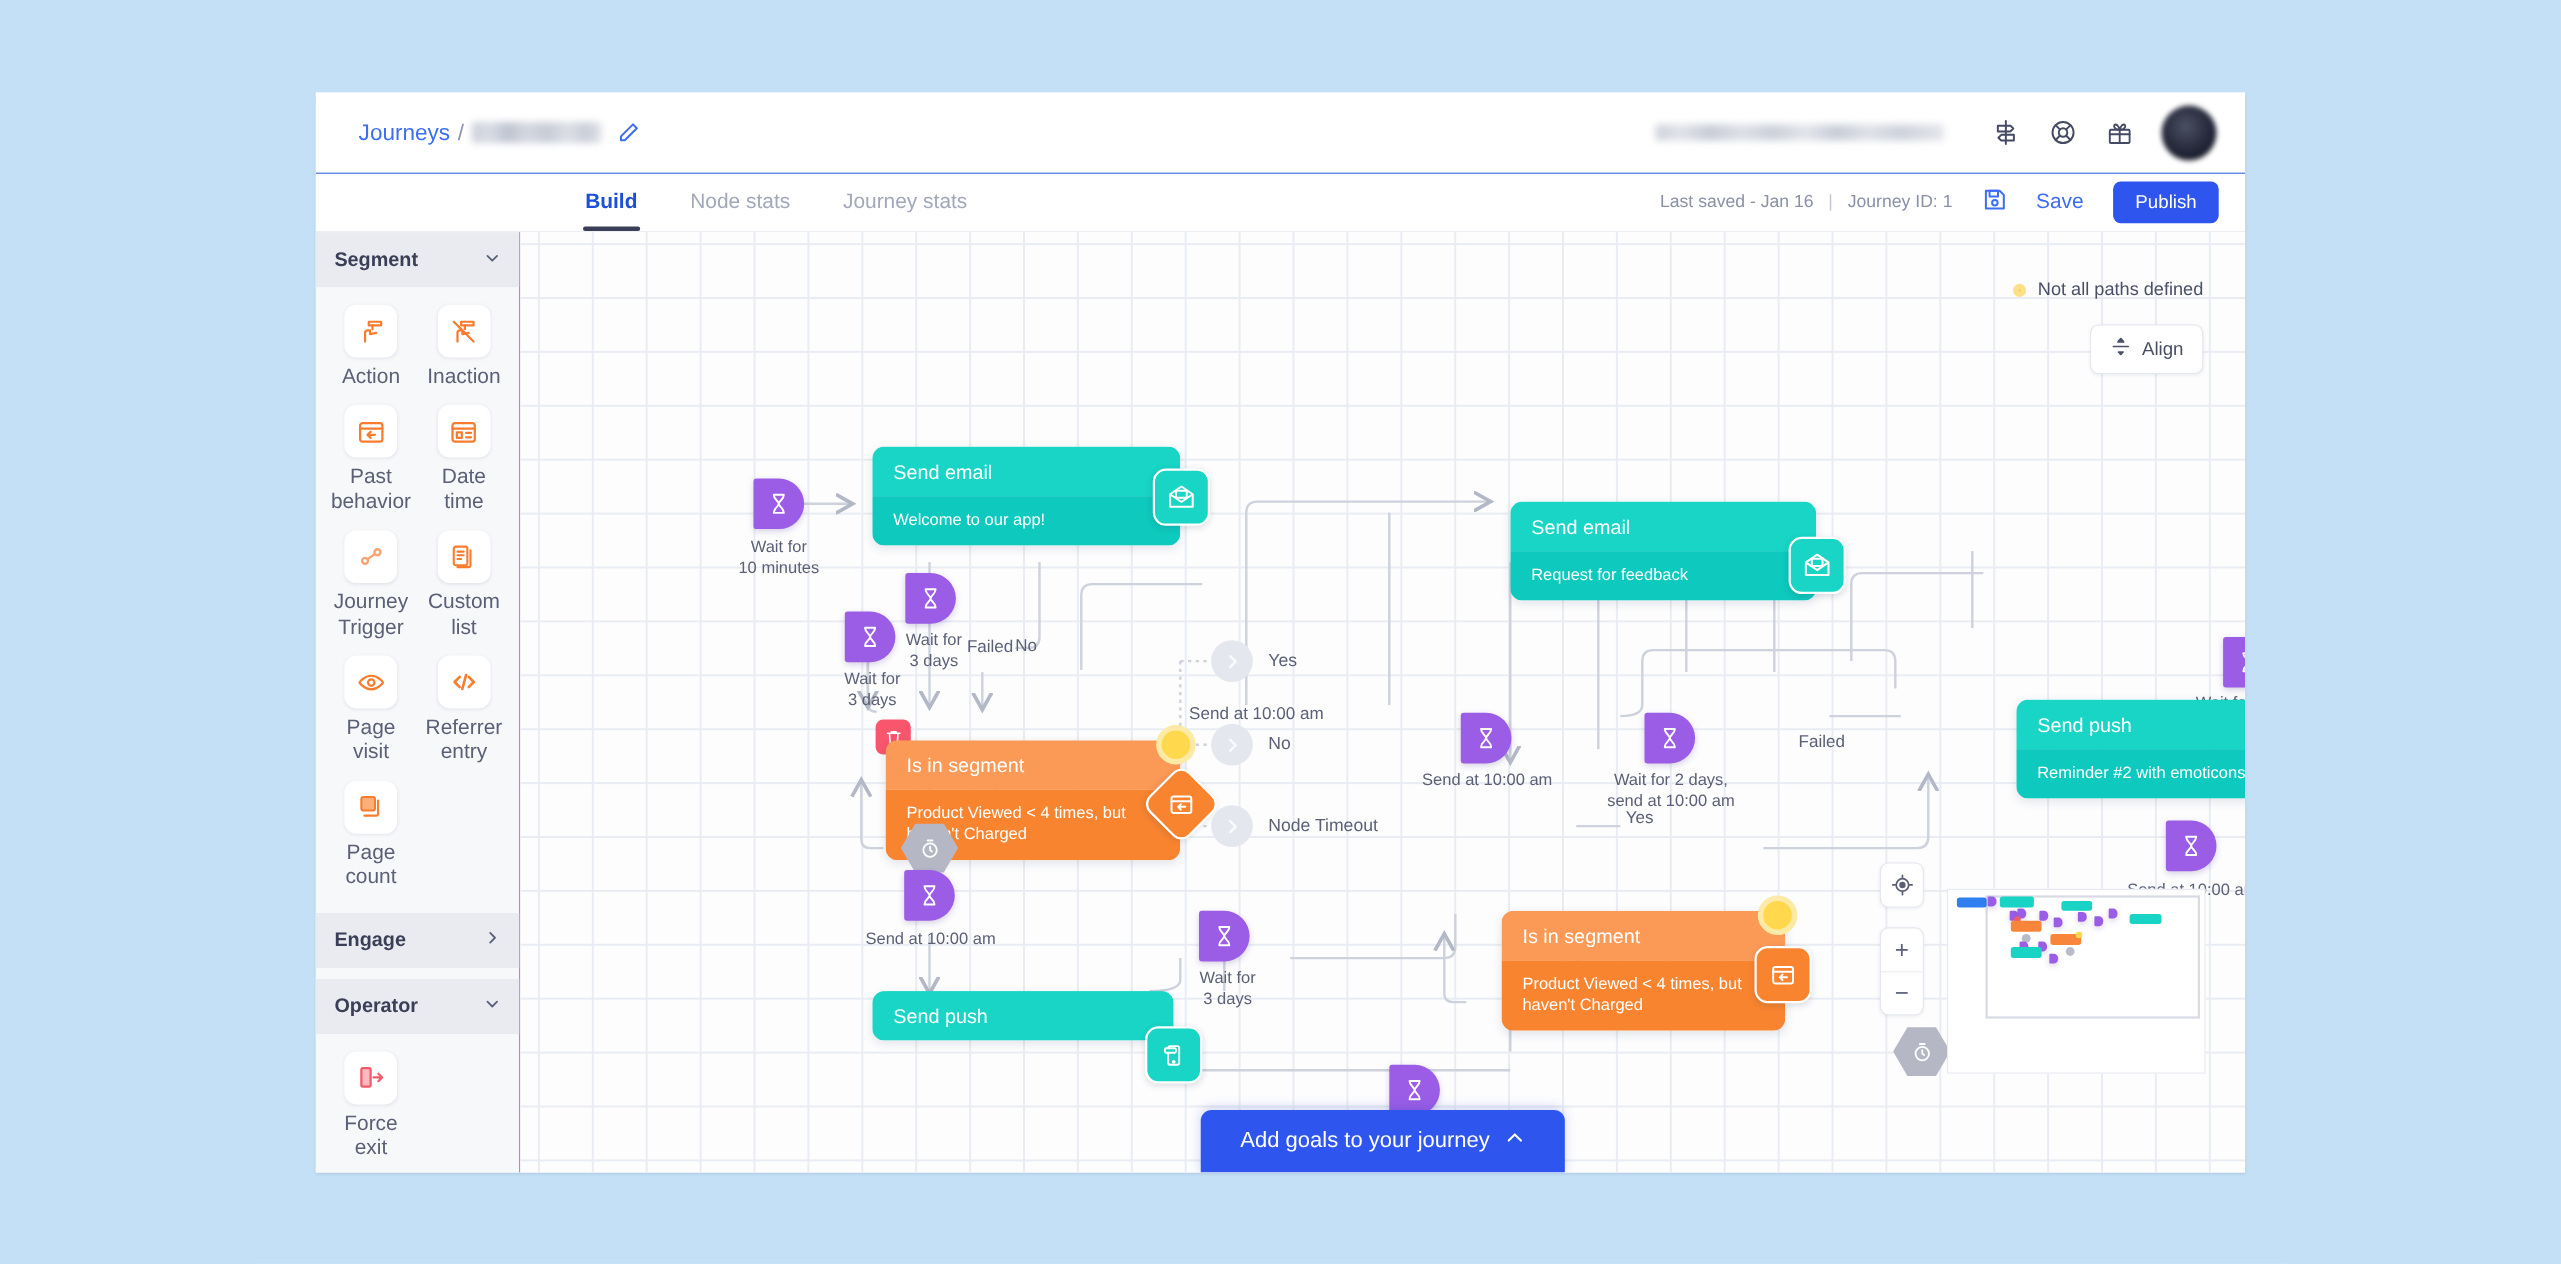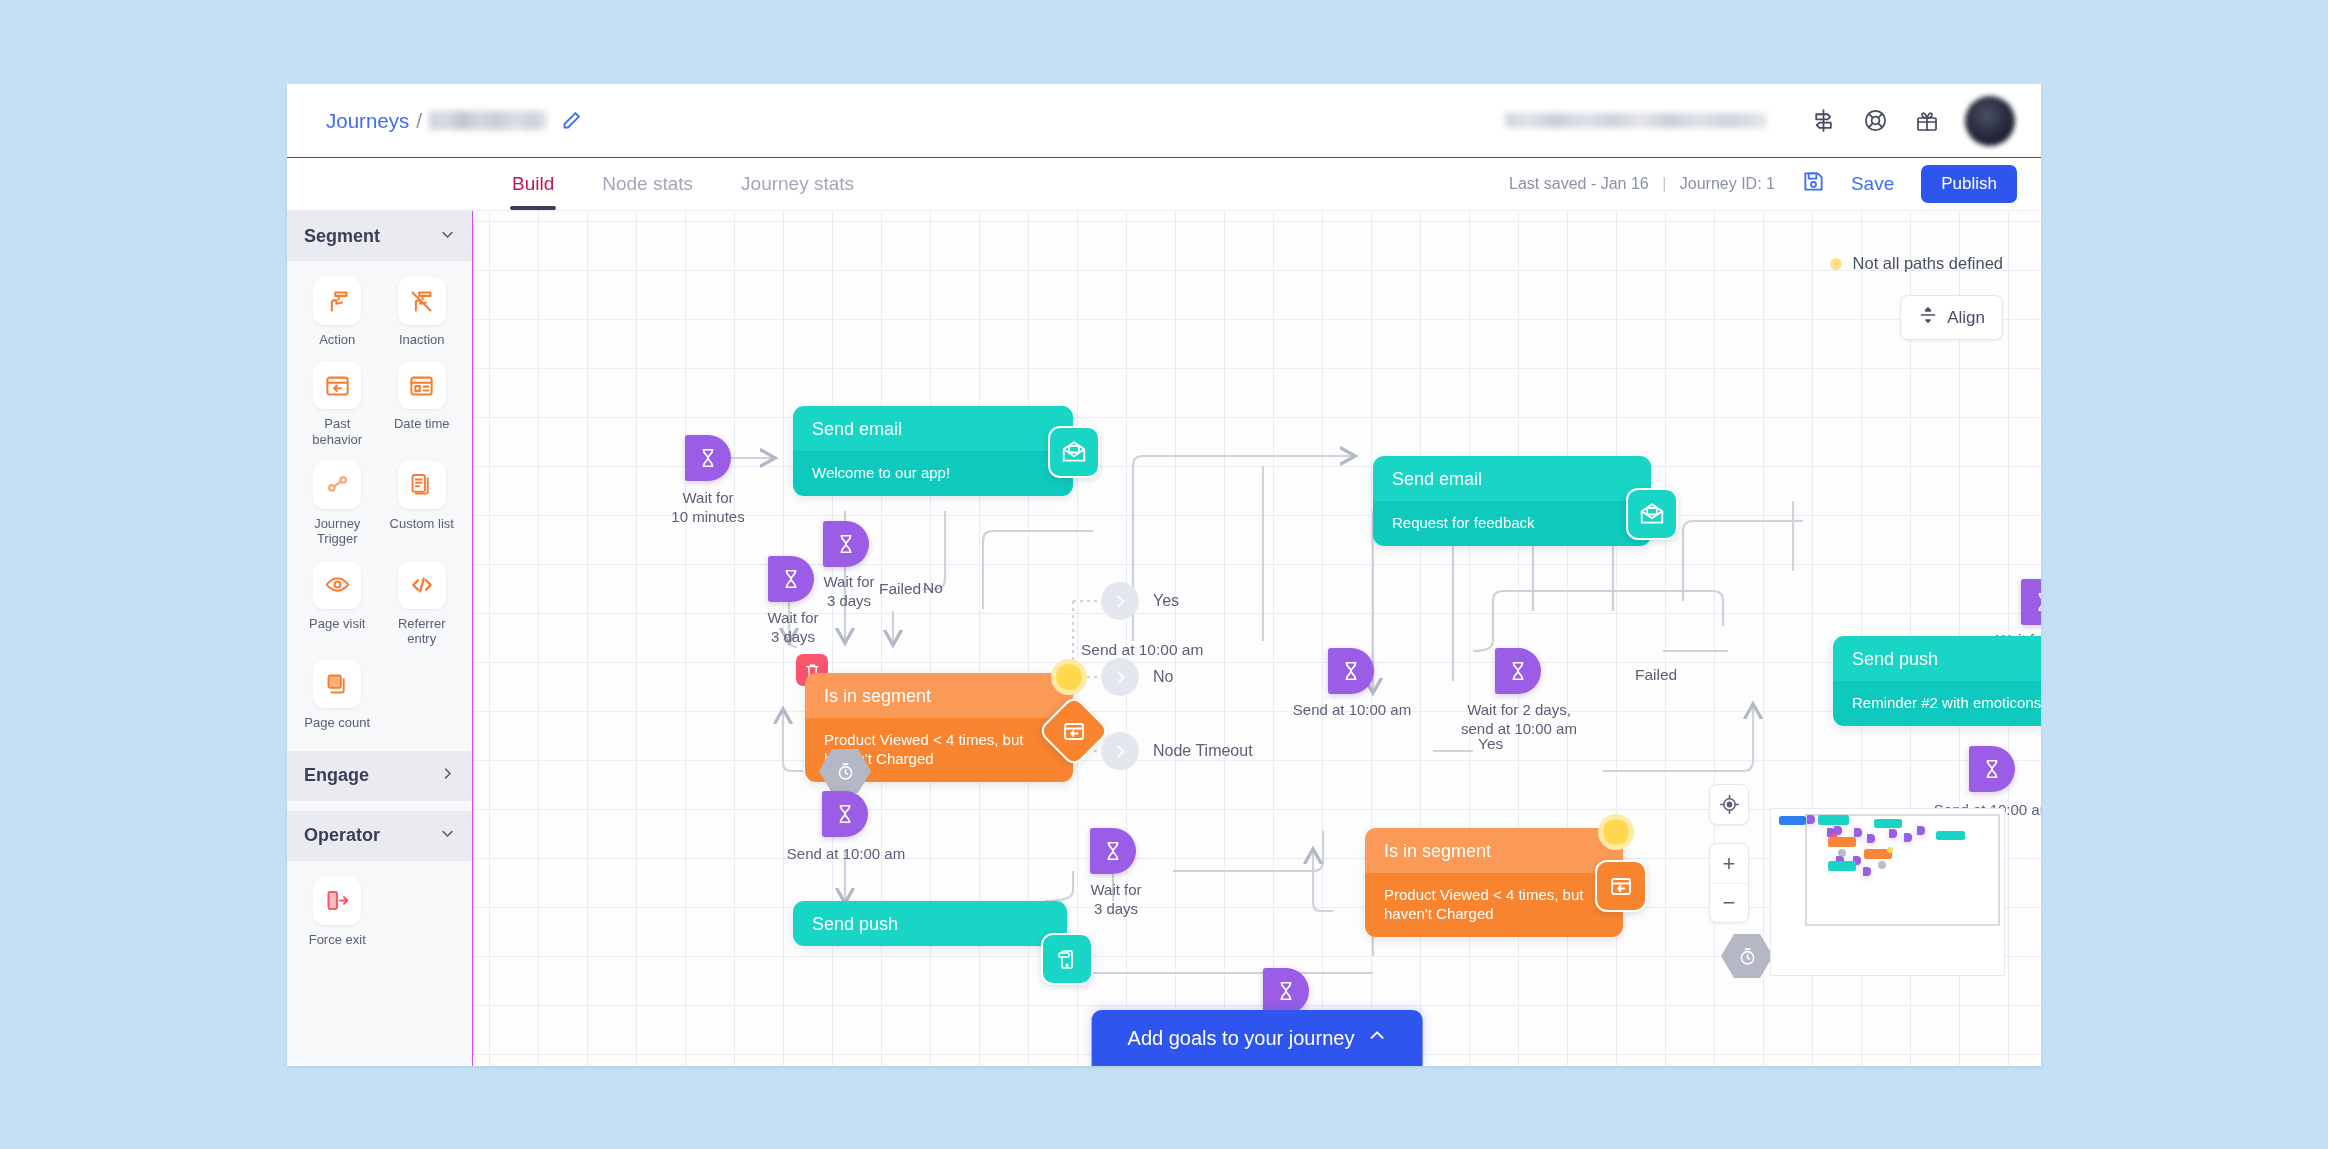--- a/index.html
+++ b/index.html
@@ -57,21 +57,21 @@
   #toolbar {
     position: absolute; left: 0; top: 74px; width: 100%; height: 53px;
     background: #fff; display: flex; align-items: center;
     border-bottom: 1px solid #eceef3;
   }
   #tabs { display: flex; align-items: center; margin-left: 223px; height: 100%; gap: 44px; }
   .tab {
     font-size: 19px; color: #a2a7ba; height: 100%; display: flex; align-items: center;
     position: relative; padding: 0 2px;
   }
-  .tab.active { color: #be185d; font-weight: normal; }
+  .tab.active { color: #1d4ed8; font-weight: bold; margin-left: 20px; }
   .tab.active::after {
     content: ""; position: absolute; left: 0; right: 0; bottom: 0;
     height: 4px; background: #3a3f57; border-radius: 2px;
   }
   #toolbar-right { margin-left: auto; display: flex; align-items: center; padding-right: 24px; gap: 0; }
   #saveinfo { font-size: 16px; color: #8a90a5; white-space: nowrap; }
   #saveinfo .divider { margin: 0 9px; color: #c4c8d4; }
   #save-btn {
     display: flex; align-items: center; gap: 26px; margin-left: 27px;
     color: #3d6ef2; font-size: 19px; cursor: pointer;
@@ -98,21 +98,21 @@
   .pal-item {
     width: 50%; display: flex; flex-direction: column; align-items: center;
     margin-bottom: 14px; cursor: pointer;
   }
   .pal-tile {
     width: 48px; height: 48px; background: #fff; border-radius: 11px;
     display: flex; align-items: center; justify-content: center;
     box-shadow: 0 1px 3px rgba(60,70,110,.09);
   }
   .pal-label {
-    margin-top: 7px; font-size: 13px; color: #5b6076; text-align: center;
+    margin-top: 7px; font-size: 19px; color: #5b6076; text-align: center;
     line-height: 1.18; max-width: 78px;
   }
 
   
   #canvas {
     position: absolute; left: 186px; top: 127px; right: 0; bottom: 0;
     background-color: #fdfdfe;
     background-image:
       linear-gradient(to right, #e9edf3 1.5px, transparent 1.5px),
       linear-gradient(to bottom, #e9edf3 1.5px, transparent 1.5px);

